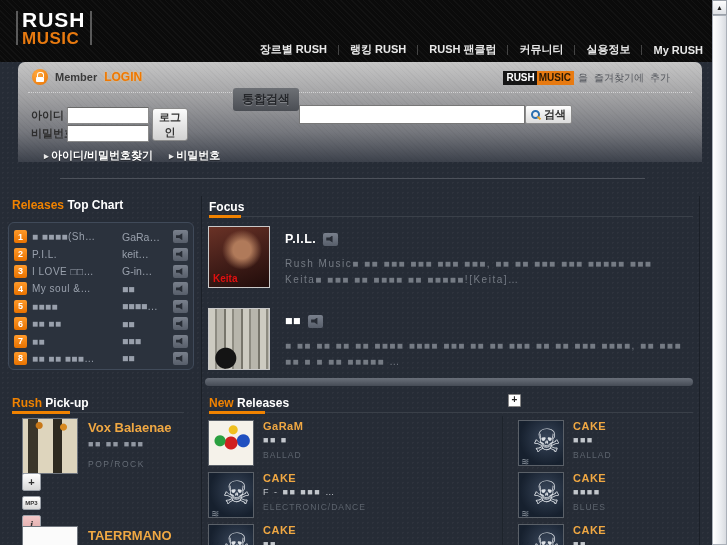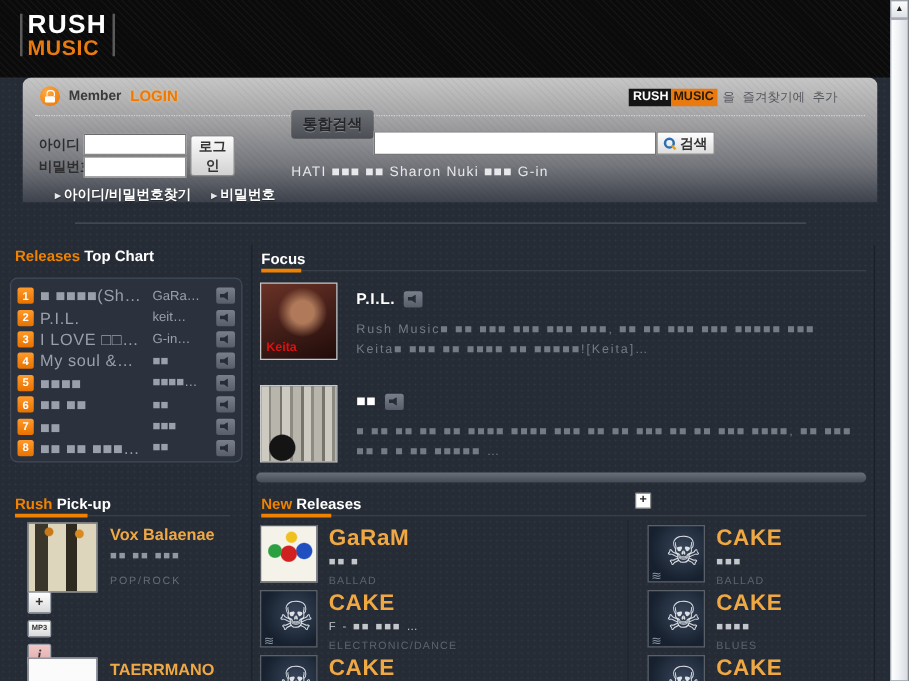--- a/index.html
+++ b/index.html
@@ -61,21 +61,21 @@
   .sec-head .acc{color:#f08200;}
   .sec-line{position:absolute;height:1px;background:#3a4049;}
   .sec-line .org{position:absolute;left:0;top:-1px;height:3px;background:#f08200;}
   
   .leftcol{position:absolute;left:8px;top:198px;width:188px;height:347px;}
   .chart-box{position:absolute;left:0;top:24px;width:186px;height:148px;background:#2b323d;
              border:1px solid #404a59;border-radius:6px;padding-top:5px;box-sizing:border-box;}
   .crow{display:flex;align-items:center;height:17.4px;padding:0 5px;gap:5px;}
   .rank{width:13px;height:13px;border-radius:2px;background:linear-gradient(#ff9a2a,#e87200);
         color:#fff;font-size:9px;font-weight:bold;display:flex;align-items:center;justify-content:center;flex:none;}
-  .ct{flex:1;font-size:13px;color:#99a0ac;letter-spacing:.5px;overflow:hidden;white-space:nowrap;}
+  .ct{flex:1;font-size:10px;color:#99a0ac;letter-spacing:.5px;overflow:hidden;white-space:nowrap;}
   .ca{width:46px;font-size:10.5px;color:#99a0ac;overflow:hidden;white-space:nowrap;flex:none;}
   .spk{width:15px;height:13px;border-radius:2px;background:linear-gradient(#79808c,#575e6a);position:relative;flex:none;cursor:pointer;}
   .spk::before{content:"";position:absolute;left:3px;top:3px;width:9px;height:7px;background:#272c35;
                clip-path:polygon(0 30%,36% 30%,70% 0,70% 100%,36% 70%,0 70%);}
   .pu-head{position:absolute;left:4px;top:198px;text-align:center;}
   .pu-line{left:4px;top:214px;width:172px;}
   .pu-item{position:absolute;left:0;top:220px;width:188px;}
   .art56{position:absolute;width:56px;height:56px;border:1px solid #70767e;box-sizing:border-box;}
   .art-vox{left:14px;top:0;background-color:#ded5bd;
            background-image:radial-gradient(circle at 75% 15%,#d88a20 3px,transparent 4px),
@@ -124,21 +124,21 @@
   .art-cartoon{background-color:#f5f2ea;
                background-image:radial-gradient(circle at 25% 45%,#2aa040 5px,transparent 6px),
                                 radial-gradient(circle at 50% 50%,#d02020 6px,transparent 7px),
                                 radial-gradient(circle at 78% 45%,#2050c0 6px,transparent 7px),
                                 radial-gradient(circle at 55% 20%,#f0c020 4px,transparent 5px);}
   .art-skull{background:radial-gradient(circle at 62% 40%,#39465a 0%,#16202e 70%);overflow:hidden;}
   .art-skull::before{content:"☠";position:absolute;right:2px;top:1px;font-size:32px;color:#dde1e6;
                      font-family:"DejaVu Sans",sans-serif;}
   .art-skull::after{content:"≋";position:absolute;left:2px;bottom:-2px;font-size:10px;color:#8a929c;}
   .nr-info{position:absolute;left:58px;top:0;}
-  .nr-title{font-size:18px;font-weight:bold;color:#f0a843;letter-spacing:.5px;}
+  .nr-title{font-size:11px;font-weight:bold;color:#f0a843;letter-spacing:.5px;}
   .nr-sub{margin-top:3px;font-size:9px;color:#c3c7cc;letter-spacing:1.5px;}
   .nr-genre{margin-top:5px;font-size:8.5px;color:#5d646e;letter-spacing:1px;}
   
   .scrollbar{position:absolute;right:0;top:0;width:15px;height:545px;background:#c9ced4;}
   .sb-up{position:absolute;left:0;top:0;width:15px;height:15px;background:linear-gradient(#fdfdfd,#dfe2e6);
          border:1px solid #9aa0a8;box-sizing:border-box;font-size:7px;color:#222;text-align:center;line-height:13px;cursor:pointer;}
   .sb-thumb{position:absolute;left:0;top:15px;width:15px;height:530px;background:linear-gradient(90deg,#ffffff,#eef0f3 50%,#d9dce1);
             border:1px solid #aab0b8;box-sizing:border-box;cursor:grab;}
 </style>
 </head>
@@ -148,20 +148,33 @@
 
   <div class="header">
     <div class="logo">
       <span class="bar"></span>
       <span class="logo-txt">
         <span class="logo-rush">RUSH</span>
         <span class="logo-music">MUSIC</span>
       </span>
       <span class="bar"></span>
     </div>
+    <div class="nav">
+      <a href="#">장르별 RUSH</a>
+      <span class="pipe"></span>
+      <a href="#">랭킹 RUSH</a>
+      <span class="pipe"></span>
+      <a href="#">RUSH 팬클럽</a>
+      <span class="pipe"></span>
+      <a href="#">커뮤니티</a>
+      <span class="pipe"></span>
+      <a href="#">실용정보</a>
+      <span class="pipe"></span>
+      <a href="#">My RUSH</a>
+    </div>
   </div>
 
   <div class="panel">
     <div class="member-row">
       <span class="lock-ic"></span>
       <span class="member-lbl">Member</span>
       <span class="login-lbl">LOGIN</span>
     </div>
     <div class="fav">
       <span class="b-rush">RUSH</span>
@@ -180,21 +193,20 @@
       <a href="#"><span class="arrow-ic"></span><span>아이디/비밀번호찾기</span></a>
       <a href="#"><span class="arrow-ic"></span><span>비밀번호</span></a>
     </div>
 
     <span class="search-lbl">통합검색</span>
     <input class="search-input" value="" style="">
     <button class="search-btn">
       <span class="mag-ic"></span>
       <span>검색</span>
     </button>
-    <div class="artists-line">HATI ■■■  ■■  Sharon  Nuki ■■■  G-in</div>
   </div>
 
   <div class="hline"></div>
 
   <div class="leftcol">
     <div class="sec-head" style="position:absolute;left:4px;top:0;">
       <span class="acc">Releases</span>
       <span>Top Chart</span>
     </div>
     <div class="chart-box">

